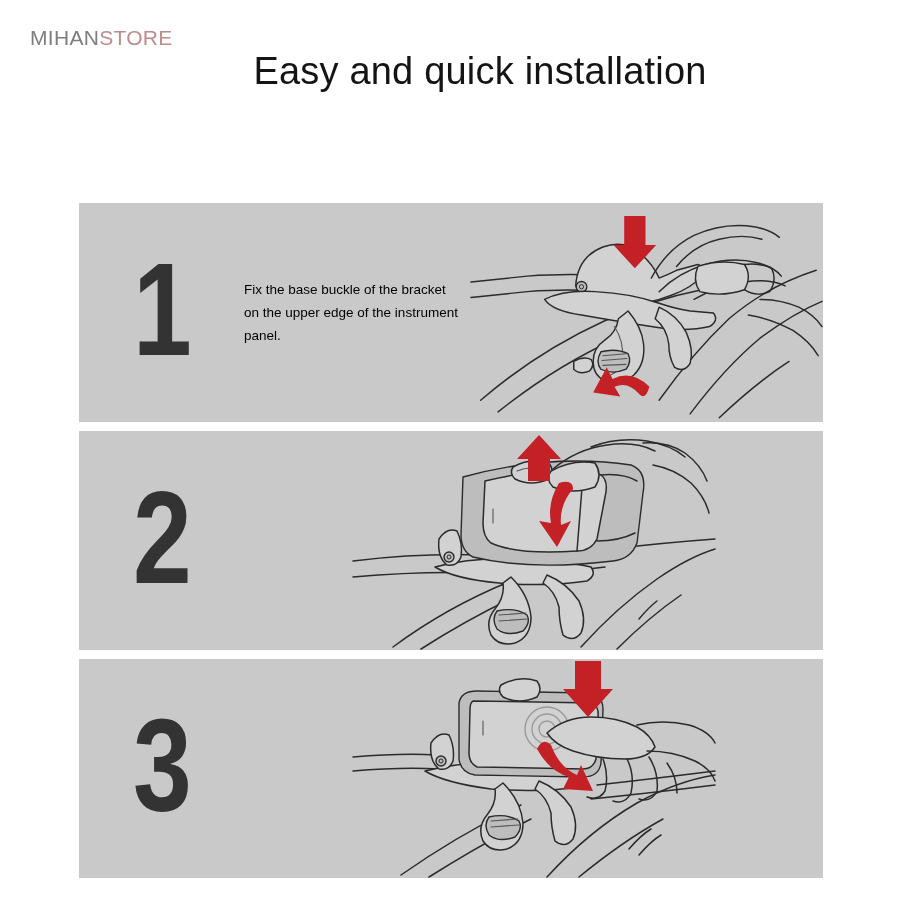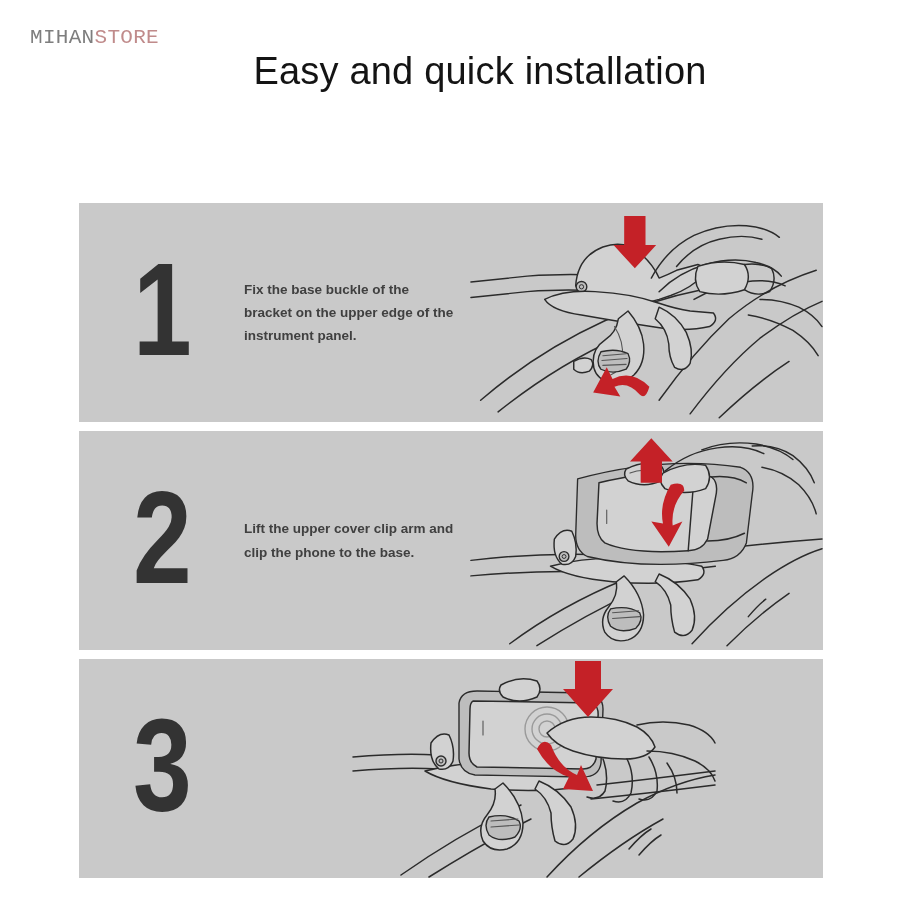--- a/index.html
+++ b/index.html
@@ -20,21 +20,20 @@
   
   .brand {
     position: absolute;
     left: 30px;
     top: 27px;
     font-size: 21px;
     letter-spacing: 0.3px;
     font-weight: 400;
     line-height: 1;
     white-space: nowrap;
-    font-family: Liberation Mono, monospace;
   }
   .brand .mihan { color: #7e7e7e; }
   .brand .store { color: #c08b8b; }
 
   
   .page-title {
     position: absolute;
     left: 0;
     right: 0;
     top: 50px;
@@ -80,24 +79,23 @@
     user-select: none;
     padding-bottom: 6px;
   }
 
   .step-text {
     flex: 0 0 225px;
     display: flex;
     align-items: center;
     font-size: 13.5px;
     line-height: 1.72;
-    color: #404040;
+    color: #000000;
     padding-right: 10px;
     box-sizing: border-box;
-    font-weight: bold;
   }
 
   .step-art {
     flex: 1 1 auto;
     position: relative;
   }
   .step-art svg {
     position: absolute;
     inset: 0;
     width: 100%;
@@ -182,21 +180,20 @@
 
         <g class="arrow">
           <path d="M186 186 Q168 168 148 178 L142 166 L128 192 L156 196 L150 186 Q164 180 176 194 Q182 200 186 186 Z"></path>
         </g>
       </svg>
     </div>
   </div>
 
   <div class="step-panel">
     <div class="step-number">2</div>
-    <div class="step-text">Lift the upper cover clip arm and clip the phone to the base.</div>
     <div class="step-art">
       <svg viewBox="0 0 365 219" preserveAspectRatio="xMidYMid meet">
 
         <path class="ln" d="M2 130 Q70 122 130 124 Q200 126 260 118 Q310 112 364 108"></path>
         <path class="ln" d="M2 146 Q70 140 128 142 Q196 144 254 136"></path>
         <path class="ln" d="M42 216 Q96 176 160 150 Q206 132 250 126"></path>
         <path class="ln" d="M70 218 Q120 186 172 162"></path>
         <path class="ln" d="M230 216 Q266 176 306 148 Q338 126 364 118"></path>
         <path class="ln" d="M266 218 Q298 186 330 164"></path>
         <path class="ln" d="M288 188 Q298 176 306 170"></path>

